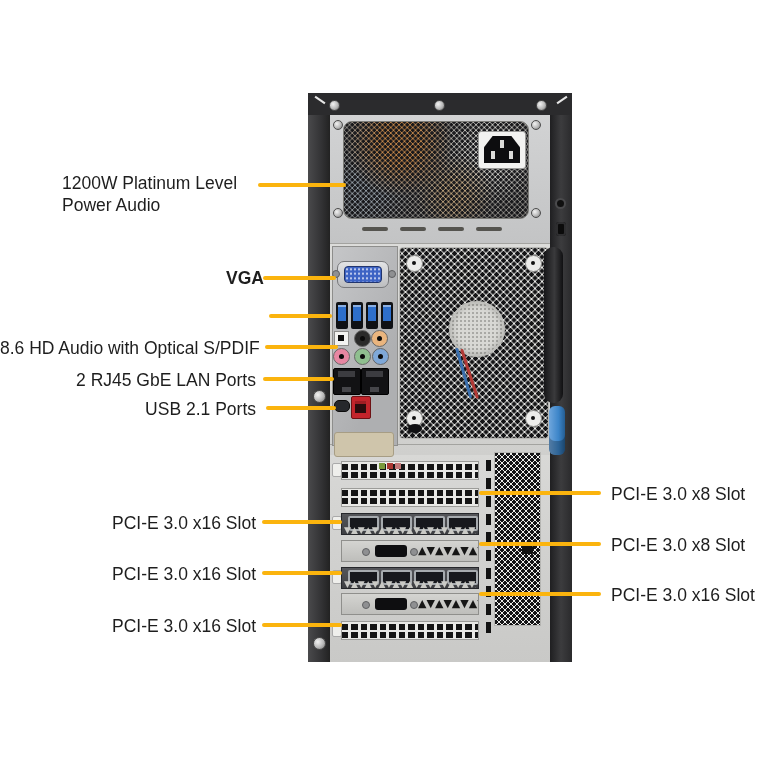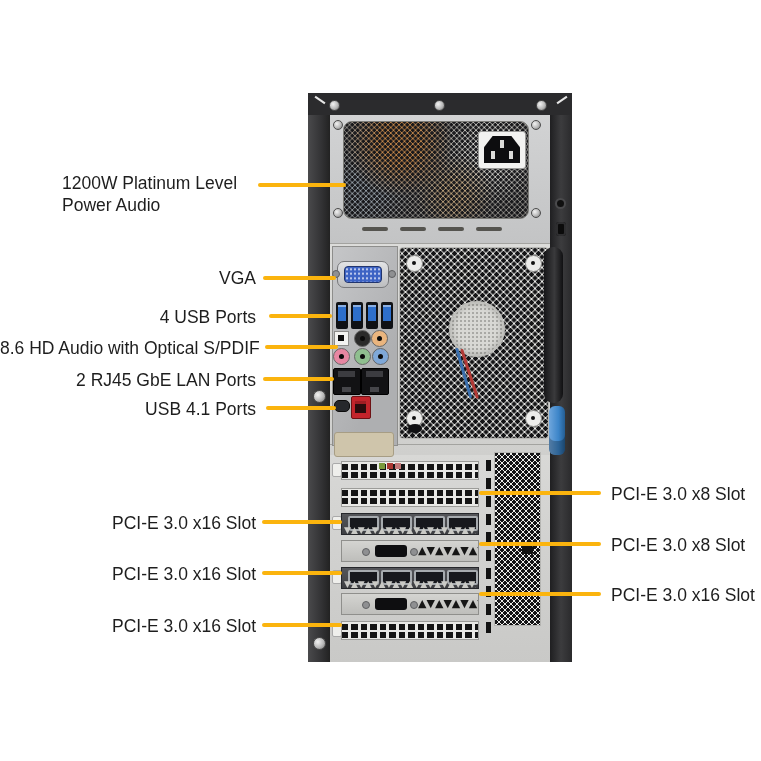--- a/index.html
+++ b/index.html
@@ -259,33 +259,32 @@
 
   <div class="abs dash-col"></div>
   <div class="abs perf-strip"></div>
   <div class="abs padlock-shackle"></div>
   <div class="abs padlock-body"></div>
   <div class="screw" style="left:313px;top:637px;width:11px;height:11px;"></div>
 
   <div class="lbl wrap" style="left:62px;top:172px;width:198px;">1200W Platinum Level Power Audio</div>
   <div class="lead" style="left:258px;top:183px;width:88px;"></div>
 
-  <div class="lbl r" style="left:0px;top:267px;width:256px;">VGA</div>
+  <div class="lbl r" style="left:8px;top:267px;width:256px;font-weight:bold;">VGA</div>
   <div class="lead" style="left:263px;top:276px;width:73px;"></div>
 
-  <div class="lbl r" style="left:0px;top:306px;width:256px;">4 USB Ports</div>
   <div class="lead" style="left:269px;top:314px;width:63px;"></div>
 
   <div class="lbl r" style="left:0px;top:337px;width:258px;">8.6 HD Audio with Optical S/PDIF</div>
   <div class="lead" style="left:265px;top:345px;width:73px;"></div>
 
   <div class="lbl r" style="left:0px;top:369px;width:256px;">2 RJ45 GbE LAN Ports</div>
   <div class="lead" style="left:263px;top:377px;width:71px;"></div>
 
-  <div class="lbl r" style="left:0px;top:398px;width:256px;">USB 4.1 Ports</div>
+  <div class="lbl r" style="left:0px;top:398px;width:256px;">USB 2.1 Ports</div>
   <div class="lead" style="left:266px;top:406px;width:70px;"></div>
 
   <div class="lbl r" style="left:0px;top:512px;width:256px;">PCI-E 3.0 x16 Slot</div>
   <div class="lead" style="left:262px;top:520px;width:80px;"></div>
 
   <div class="lbl r" style="left:0px;top:563px;width:256px;">PCI-E 3.0 x16 Slot</div>
   <div class="lead" style="left:262px;top:571px;width:80px;"></div>
 
   <div class="lbl r" style="left:0px;top:615px;width:256px;">PCI-E 3.0 x16 Slot</div>
   <div class="lead" style="left:262px;top:623px;width:80px;"></div>

